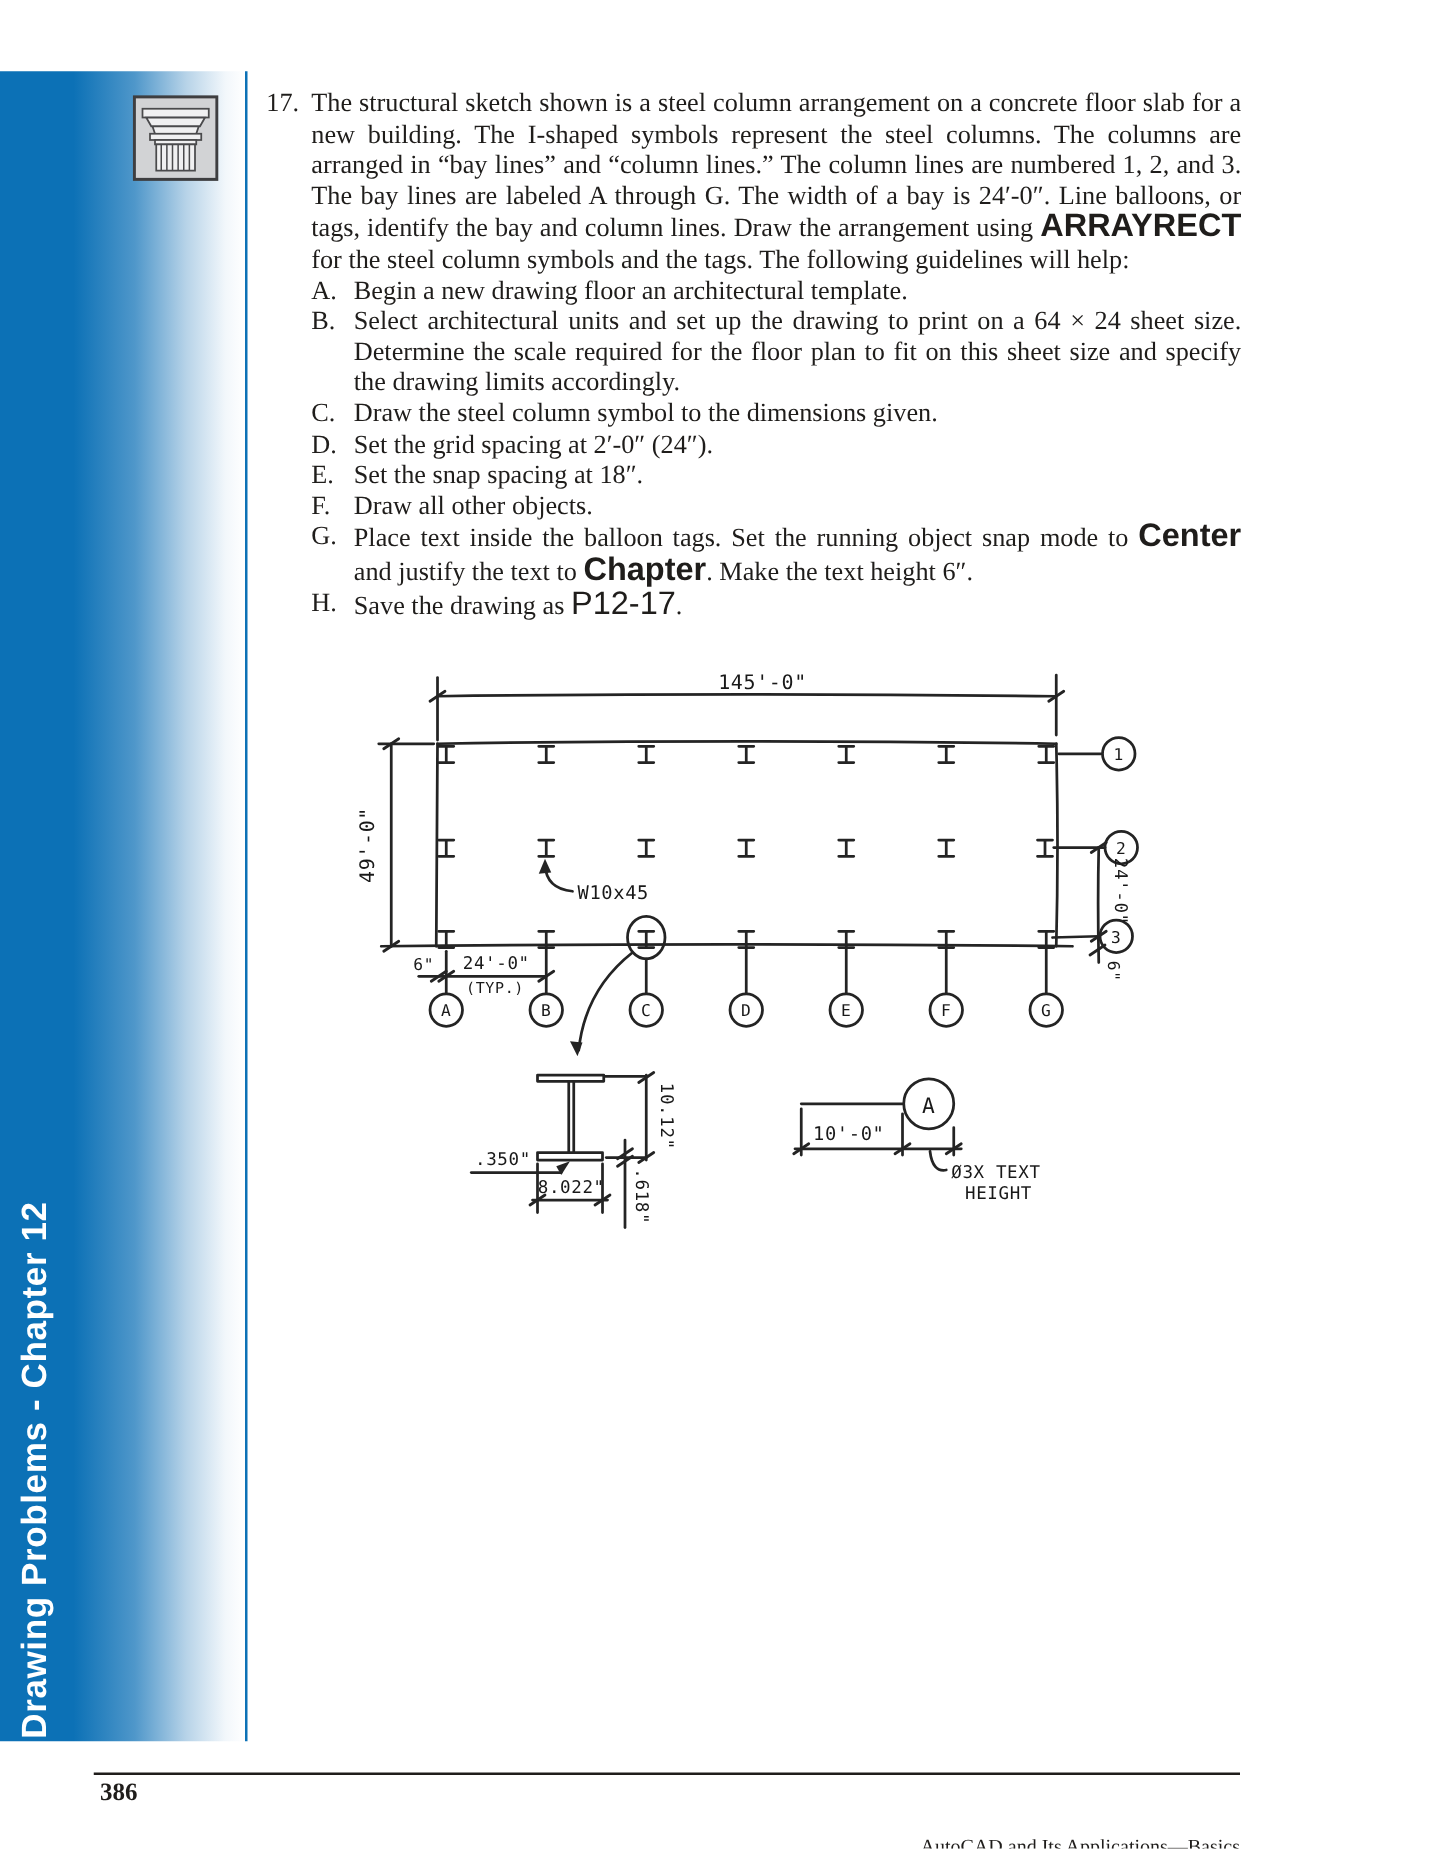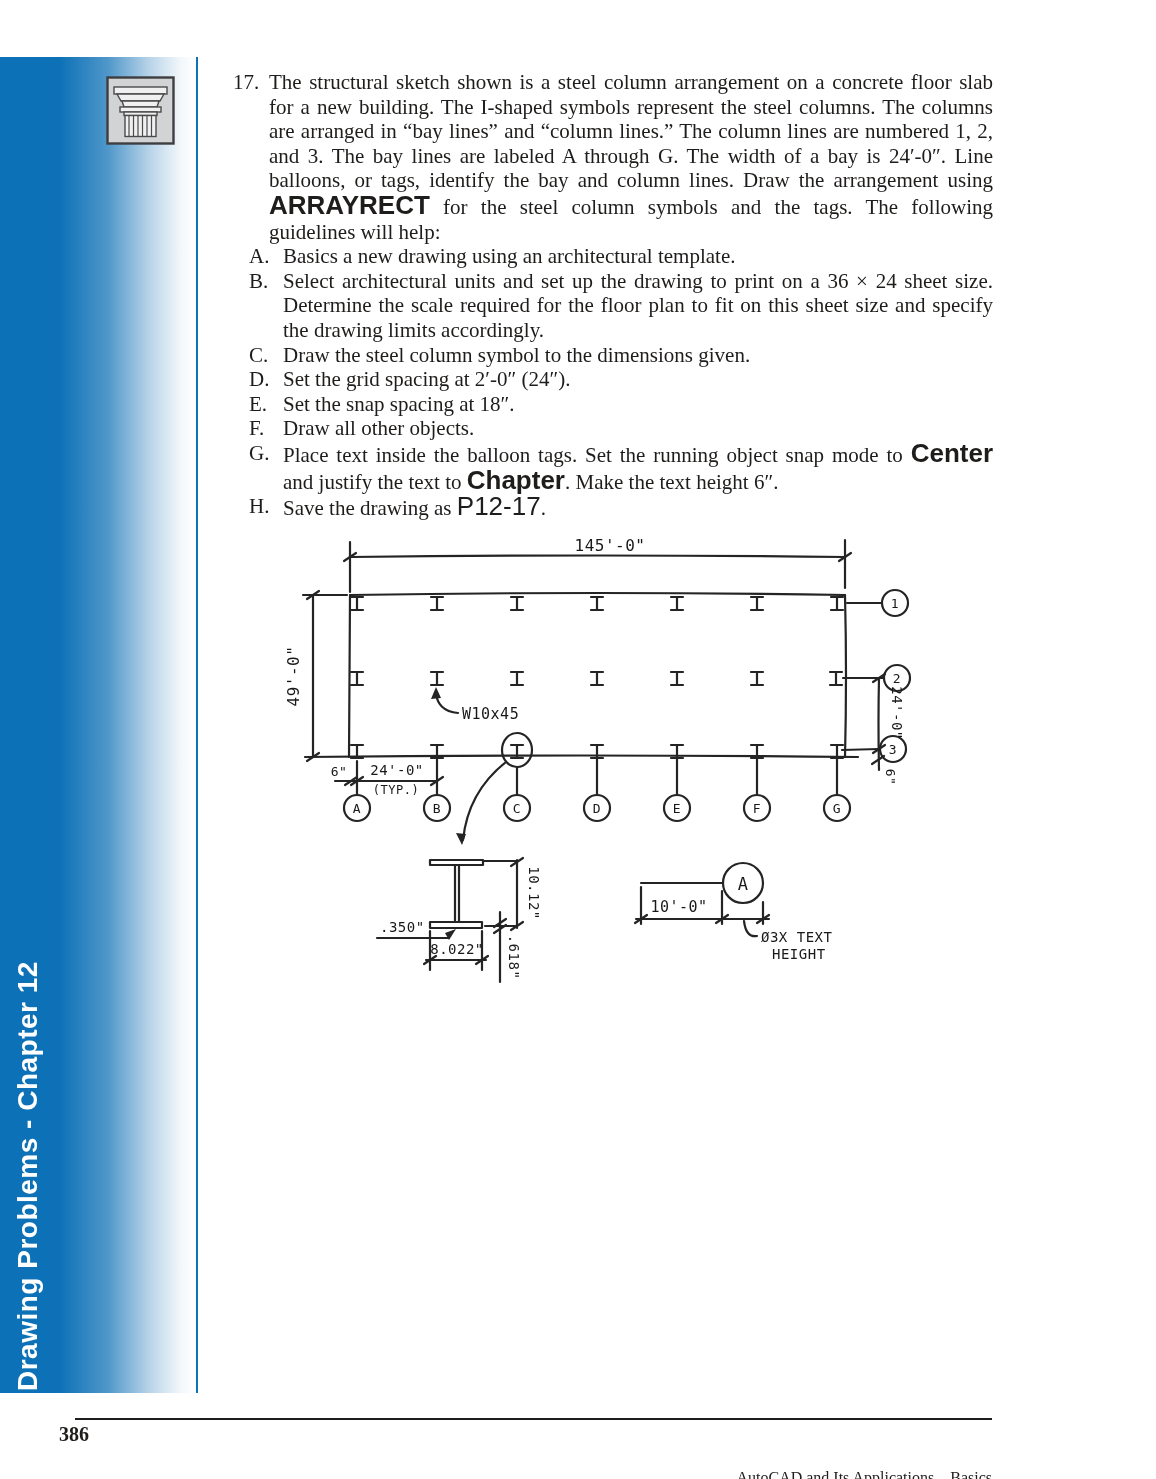--- a/index.html
+++ b/index.html
@@ -12,39 +12,39 @@
            border-right:2px solid #0c71b6;}
   .icon-box{position:absolute;left:106px;top:19px;width:69px;height:69px;}
   .sidebar-label{position:absolute;left:46px;bottom:2px;width:412px;height:34px;
                  transform:rotate(-90deg);transform-origin:0 100%;
                  font-family:"Liberation Sans",sans-serif;font-weight:700;font-size:28px;
                  color:#ffffff;white-space:nowrap;letter-spacing:.5px;}
 
   
   .problem{position:absolute;left:213px;top:70px;width:780px;font-size:21px;line-height:24.6px;}
   .prob-head{display:flex;}
-  .prob-num{width:36px;flex:none;margin-left:20px;}
+  .prob-num{width:36px;flex:none;}
   .prob-par{flex:1;text-align:justify;}
   .guidelines{margin-left:36px;}
   .guideline{display:flex;}
   .g-letter{width:34px;flex:none;}
   .g-text{flex:1;text-align:justify;}
   .cmd{font-family:"Liberation Sans",sans-serif;font-weight:700;font-size:26px;}
   .filename{font-family:"Liberation Sans",sans-serif;font-weight:500;font-size:26px;}
 
   
   .figure{position:absolute;left:280px;top:528px;}
   .figure path,.figure line,.figure circle,.figure ellipse,.figure rect,.figure use{
       stroke:#242424;stroke-width:2.2;fill:none;stroke-linecap:round;stroke-linejoin:round;}
   .figure .fill{fill:#242424;stroke:none;}
   .figure text{stroke:none;fill:#191919;font-family:"DejaVu Sans Mono",monospace;letter-spacing:.5px;}
 
   
   .footer-rule{position:absolute;left:75px;top:1418px;width:917px;border-top:2px solid #1f1d1b;}
-  .footer-page{position:absolute;left:59px;top:1423px;font-size:20px;font-weight:700;}
+  .footer-page{position:absolute;left:80px;top:1423px;font-size:20px;font-weight:700;}
   .footer-title{position:absolute;left:75px;top:1469px;width:917px;text-align:right;font-size:16px;}
 </style>
 </head>
 <body>
 
 <div class="page">
 
   <div class="sidebar">
     <svg class="icon-box" viewBox="0 0 69 69">
       <rect x="1.5" y="1.5" width="66" height="66" fill="#d2d3d5" stroke="#3e3e40" stroke-width="2.4"></rect>
@@ -69,25 +69,25 @@
   </div>
 
   <div class="problem">
     <div class="prob-head">
       <div class="prob-num">17.</div>
       <div class="prob-par"><span>The structural sketch shown is a steel column arrangement on a concrete floor slab for a new building. The I-shaped symbols represent the steel columns. The columns are arranged in “bay lines” and “column lines.” The column lines are numbered 1, 2, and 3. The bay lines are labeled A through G. The width of a bay is 24′-0″. Line balloons, or tags, identify the bay and column lines. Draw the arrangement using </span><span class="cmd">ARRAYRECT</span><span> for the steel column symbols and the tags. The following guidelines will help:</span></div>
     </div>
     <div class="guidelines">
       <div class="guideline">
         <div class="g-letter">A.</div>
-        <div class="g-text"><span>Basics a new drawing using an architectural template.</span></div>
+        <div class="g-text"><span>Begin a new drawing floor an architectural template.</span></div>
       </div>
       <div class="guideline">
         <div class="g-letter">B.</div>
-        <div class="g-text"><span>Select architectural units and set up the drawing to print on a 36 × 24 sheet size. Determine the scale required for the floor plan to fit on this sheet size and specify the drawing limits accordingly.</span></div>
+        <div class="g-text"><span>Select architectural units and set up the drawing to print on a 64 × 24 sheet size. Determine the scale required for the floor plan to fit on this sheet size and specify the drawing limits accordingly.</span></div>
       </div>
       <div class="guideline">
         <div class="g-letter">C.</div>
         <div class="g-text"><span>Draw the steel column symbol to the dimensions given.</span></div>
       </div>
       <div class="guideline">
         <div class="g-letter">D.</div>
         <div class="g-text"><span>Set the grid spacing at 2′-0″ (24″).</span></div>
       </div>
       <div class="guideline">

